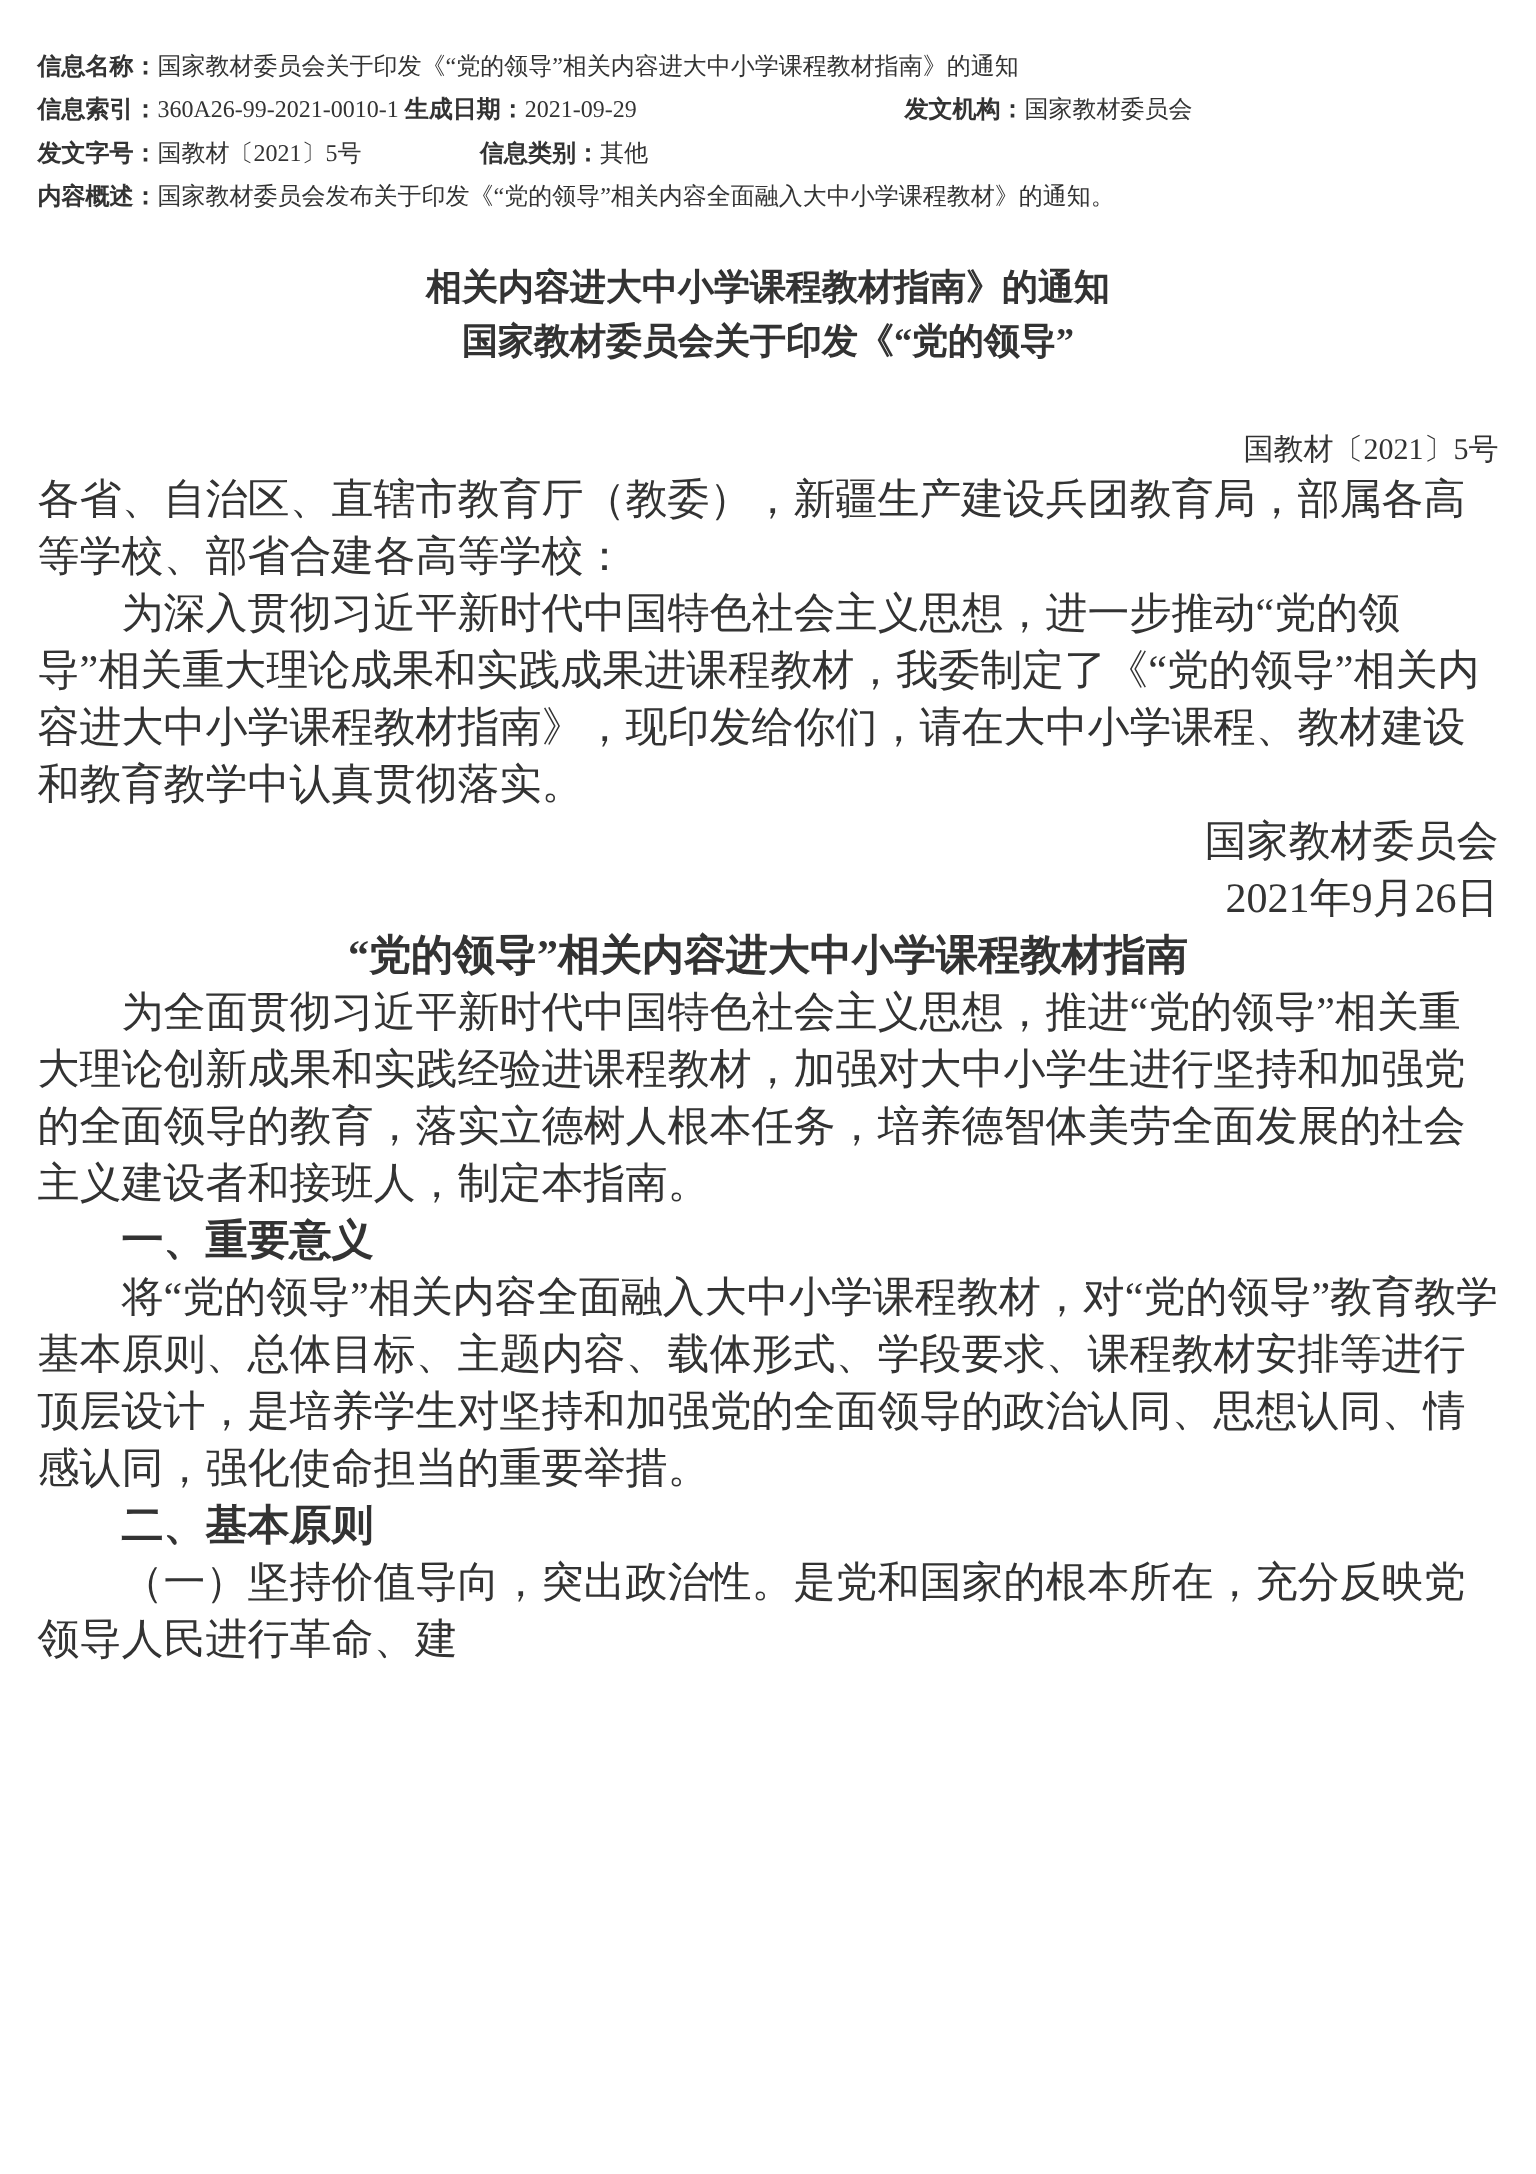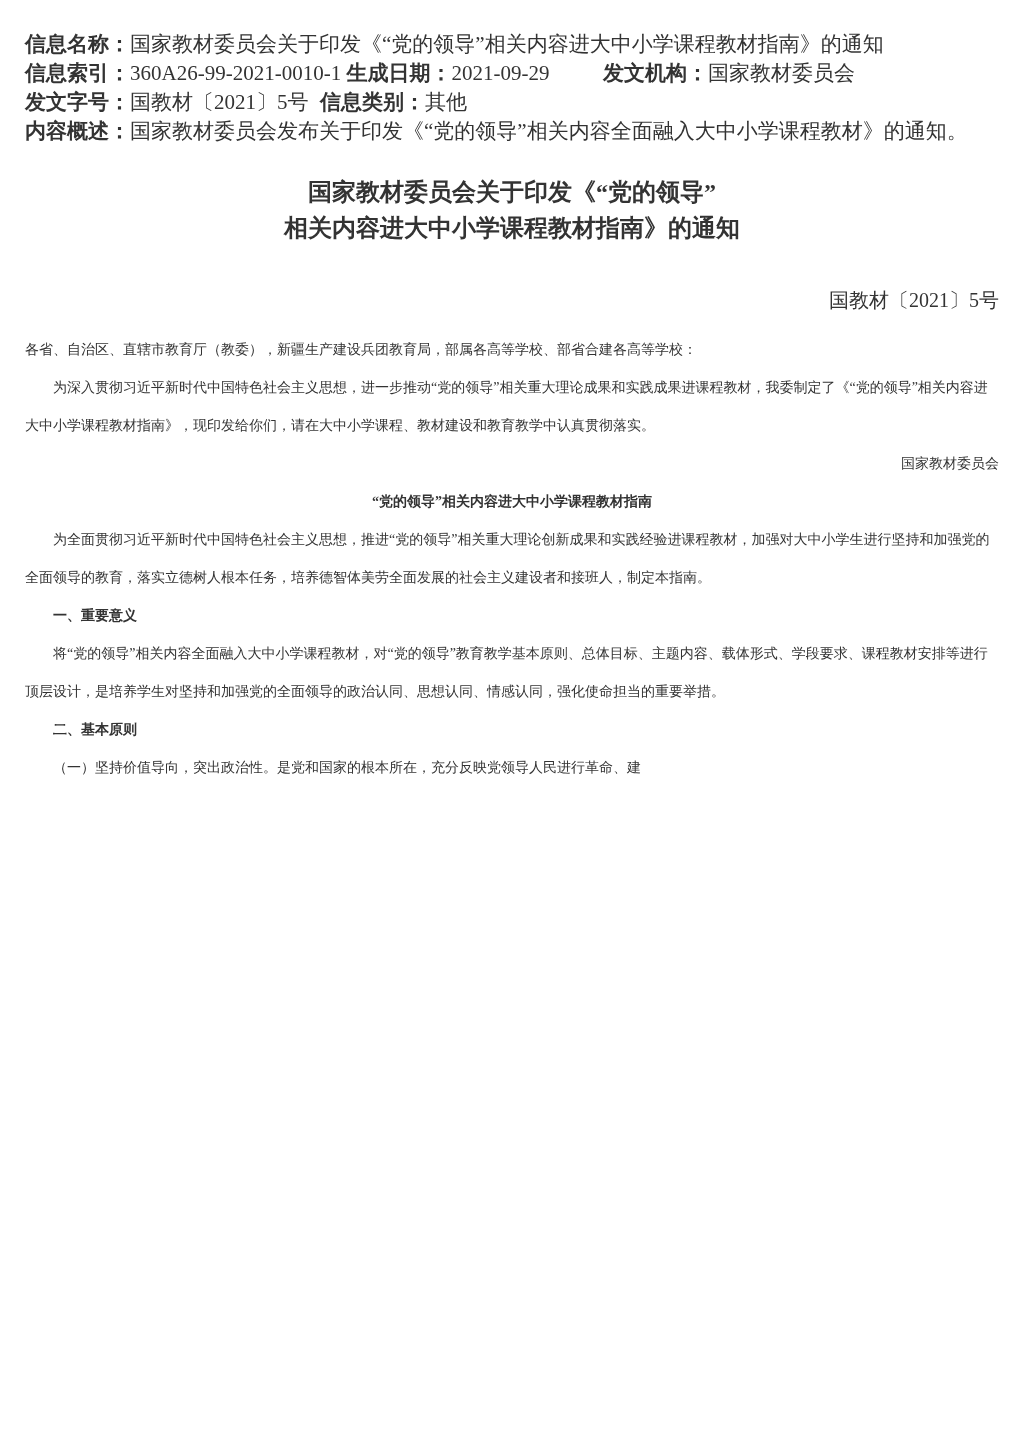--- a/index.html
+++ b/index.html
@@ -13,21 +13,21 @@
     height: 1449px;
     box-sizing: border-box;
     padding: 30px 25px 0 25px;
     overflow: hidden;
     background: #ffffff;
     color: #333333;
     font-family: "Liberation Serif", "DejaVu Serif", serif;
   }
   
   .meta {
-    font-size: 21px;
+    font-size: 16px;
     line-height: 29px;
     font-family: Liberation Serif, serif;
   }
   .meta-row {
     position: relative;
     white-space: nowrap;
   }
   .meta-label {
     font-weight: bold;
   }
@@ -53,22 +53,21 @@
     line-height: 36px;
   }
   .doc-number {
     margin-top: 40px;
     text-align: right;
     font-size: 20px;
     line-height: 29px;
   }
   
   .body-text {
-    font-size: 14px;
-    margin-top: 16px;
+    font-size: 28px;
   }
   .body-text p {
     margin: 0;
     line-height: 38px;
   }
   .salutation {
     margin-top: 40px;
   }
   .para-notice {
     margin-top: 28px;
@@ -141,30 +140,31 @@
       </span>
     </div>
     <div class="meta-row">
       <span class="meta-pair">
         <span class="meta-label">内容概述：</span><span class="meta-value">国家教材委员会发布关于印发《“党的领导”相关内容全面融入大中小学课程教材》的通知。</span>
       </span>
     </div>
   </div>
 
   <div class="title">
+    <div>相关内容进大中小学课程教材指南》的通知</div>
     <div>国家教材委员会关于印发《“党的领导”</div>
-    <div>相关内容进大中小学课程教材指南》的通知</div>
   </div>
 
   <div class="doc-number">国教材〔2021〕5号</div>
 
   <div class="body-text">
     <p class="salutation">各省、自治区、直辖市教育厅（教委），新疆生产建设兵团教育局，部属各高等学校、部省合建各高等学校：</p>
     <p class="para-notice">为深入贯彻习近平新时代中国特色社会主义思想，进一步推动“党的领导”相关重大理论成果和实践成果进课程教材，我委制定了《“党的领导”相关内容进大中小学课程教材指南》，现印发给你们，请在大中小学课程、教材建设和教育教学中认真贯彻落实。</p>
     <p class="right-line">国家教材委员会</p>
+    <p class="right-line">2021年9月26日</p>
 
     <p class="subtitle">“党的领导”相关内容进大中小学课程教材指南</p>
     <p class="para-intro">为全面贯彻习近平新时代中国特色社会主义思想，推进“党的领导”相关重大理论创新成果和实践经验进课程教材，加强对大中小学生进行坚持和加强党的全面领导的教育，落实立德树人根本任务，培养德智体美劳全面发展的社会主义建设者和接班人，制定本指南。</p>
 
     <p class="section-heading-1">一、重要意义</p>
     <p class="para-s1b">将“党的领导”相关内容全面融入大中小学课程教材，对“党的领导”教育教学基本原则、总体目标、主题内容、载体形式、学段要求、课程教材安排等进行顶层设计，是培养学生对坚持和加强党的全面领导的政治认同、思想认同、情感认同，强化使命担当的重要举措。</p>
 
     <p class="section-heading-2">二、基本原则</p>
     <p class="para-s2a">（一）坚持价值导向，突出政治性。是党和国家的根本所在，充分反映党领导人民进行革命、建</p>
   </div>

